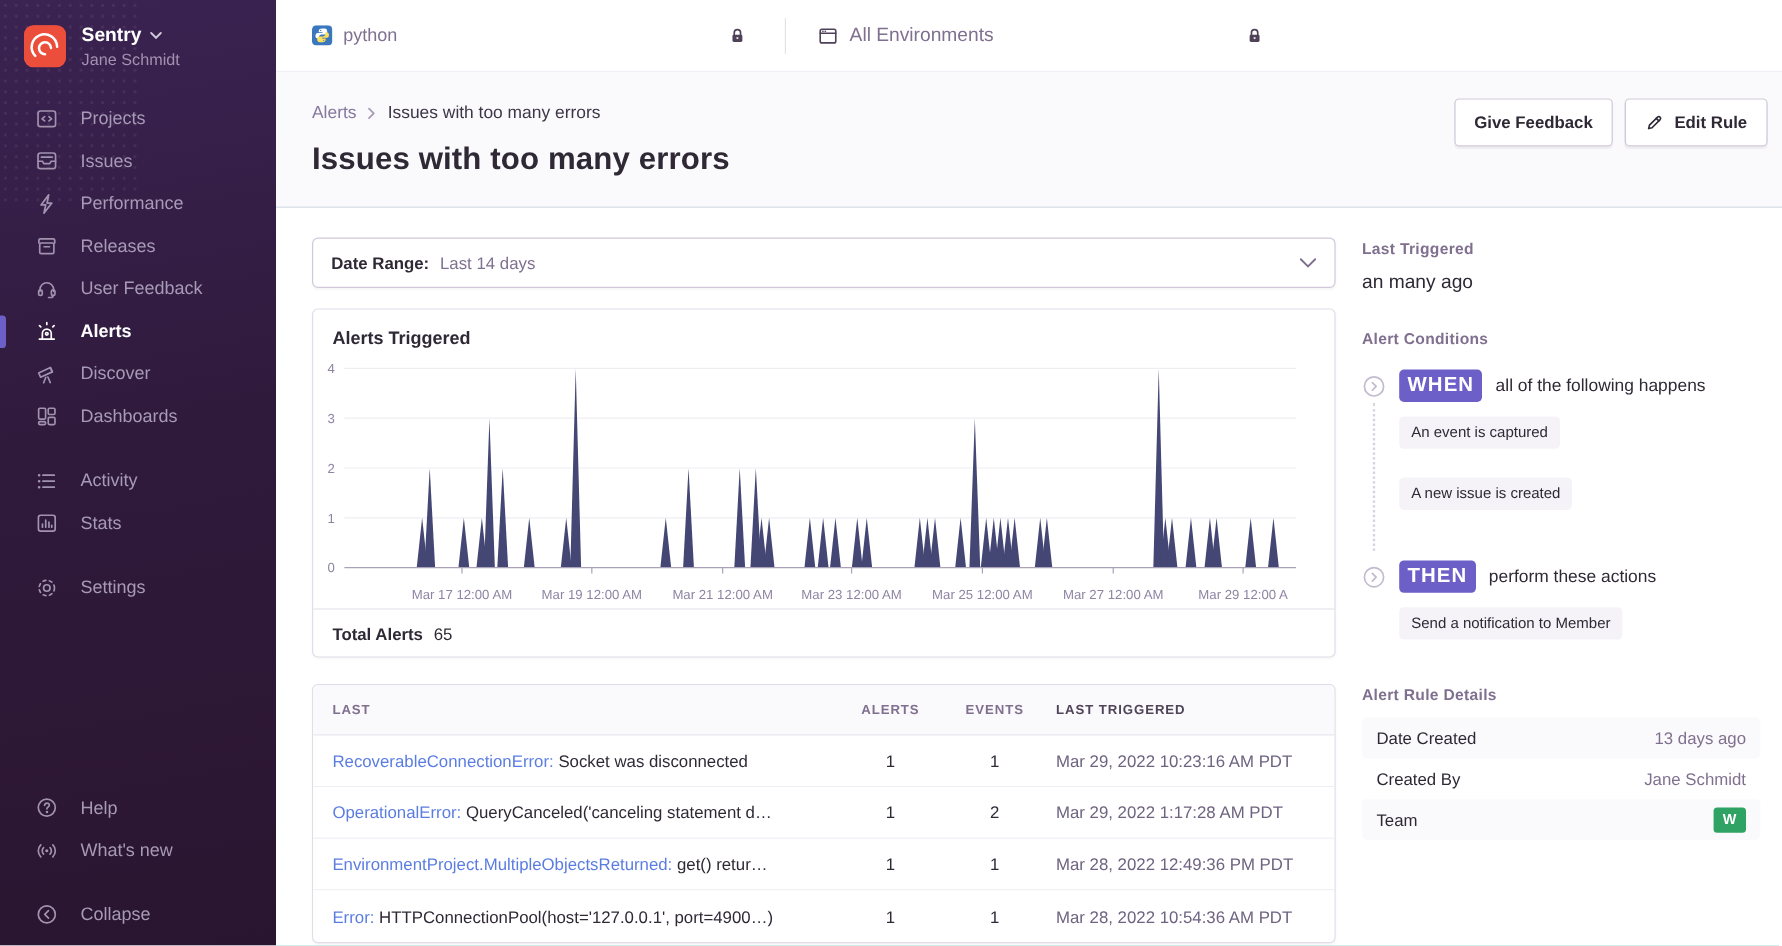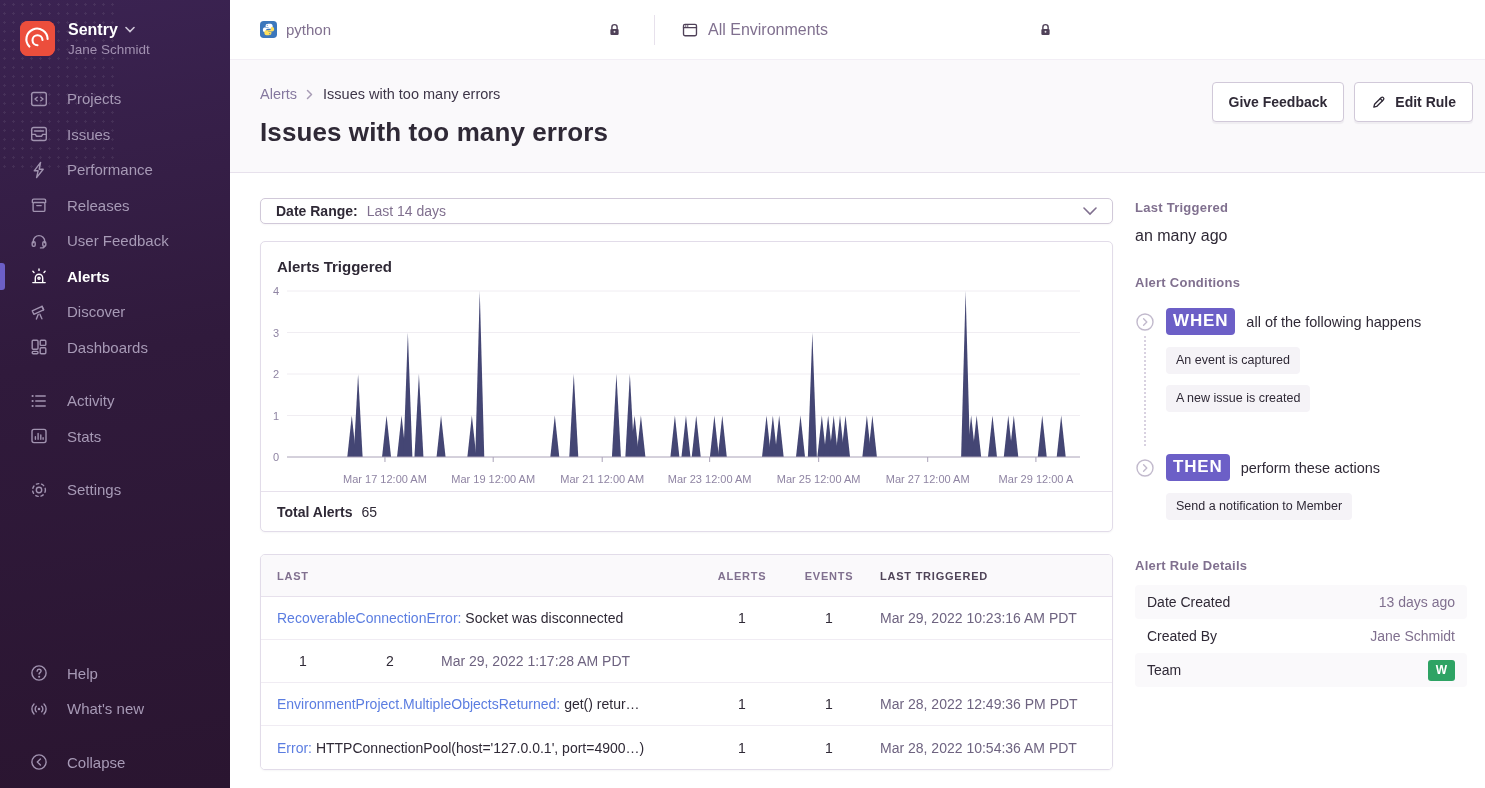--- a/index.html
+++ b/index.html
@@ -40,21 +40,21 @@
   .crumb-sep { color:#a79cb5; display:flex; }
   .crumb-current { color:#3d3548; }
   .page-title { font-size:26px; font-weight:700; color:#2f2936; margin-top:15px; letter-spacing:.1px; }
   .header-actions { position:absolute; top:22px; right:12px; display:flex; gap:10px; }
   .btn { display:flex; align-items:center; gap:8px; background:#fff; border:1px solid #d1c9d9; border-radius:4px; height:40px; padding:0 16px; font-family:inherit; font-size:14px; font-weight:700; color:#2f2936; box-shadow:0 2px 1px rgba(45,20,60,.05); cursor:pointer; }
 
   .content { flex:1; display:flex; gap:22px; padding:25px 18px 0 30px; background:#fff; min-height:0; }
   .left-col { width:853px; min-width:853px; }
   .right-col { flex:1; min-width:0; padding-top:2px; }
 
-  .select-card { height:26px; border:1px solid #d1c9d9; border-radius:5px; background:#fff; display:flex; align-items:center; gap:9px; padding:0 15px; box-shadow:0 1px 2px rgba(45,20,60,.04); cursor:pointer; }
+  .select-card { height:42px; border:1px solid #d1c9d9; border-radius:5px; background:#fff; display:flex; align-items:center; gap:9px; padding:0 15px; box-shadow:0 1px 2px rgba(45,20,60,.04); cursor:pointer; }
   .select-label { font-size:14px; font-weight:700; color:#2f2936; }
   .select-value { font-size:14px; color:#80708f; }
   .select-chevron { margin-left:auto; color:#80708f; display:flex; }
 
   .card { border:1px solid #e2dce9; border-radius:5px; background:#fff; box-shadow:0 1px 2px rgba(37,11,54,.04); }
   .alerts-card { margin-top:17px; overflow:hidden; }
   .card-title { font-size:15px; font-weight:700; color:#2f2936; padding:16px 16px 4px; }
   .chart-wrap { overflow:hidden; }
   .total-row { border-top:1px solid #e7e1ec; height:40px; display:flex; align-items:center; gap:9px; padding:0 16px; font-size:14px; }
   .total-label { font-weight:700; color:#2f2936; }
@@ -73,21 +73,21 @@
   .issue-link { color:#5b7de1; cursor:pointer; }
 
   .section-h { font-size:13px; font-weight:700; color:#80708f; letter-spacing:.02em; }
   .last-trig-value { font-size:16px; color:#2f2936; margin:12px 0 30px; }
   .cond-block { position:relative; padding-bottom:42px; }
   .cond-block .connector { position:absolute; left:9px; top:28px; bottom:8px; border-left:2px dotted #d8d1e0; }
   .cond-row { display:flex; align-items:center; gap:11px; }
   .cond-circle { color:#c2bacd; display:flex; flex:none; }
   .cond-badge { background:#6c5fc7; color:#fff; font-size:17px; font-weight:700; letter-spacing:.05em; padding:3px 7px 4px; border-radius:4px; }
   .cond-text { font-size:14.5px; color:#2f2936; }
-  .cond-items { margin:12px 0 0 31px; display:flex; flex-direction:column; gap:11px; position:relative; z-index:1;text-align:center; }
+  .cond-items { margin:12px 0 0 31px; display:flex; flex-direction:column; gap:24px; position:relative; z-index:1;text-align:center; }
   .pill { background:#f5f3f7; border-radius:4px; padding:6px 10px 7px; font-size:12.5px; color:#2f2936; width:fit-content; }
   .details-section { margin-top:38px; }
   .details-table { margin-top:12px; font-size:14px; }
   .drow { display:flex; justify-content:space-between; align-items:center; height:34px; padding:0 12px; border-radius:4px; }
   .drow.striped { background:#faf9fb; }
   .d-label { color:#2f2936; }
   .d-value { color:#80708f; }
   .team-badge { background:#2ea364; color:#fff; font-size:12px; font-weight:700; border-radius:3px; padding:3px 8px 4px; }
 
   svg { display:block; }
@@ -425,20 +425,21 @@
             <div class="cell col-last">LAST TRIGGERED</div>
           </div>
           <div>
               <div class="trow">
                 <div class="cell col-issue"><span class="issue-link">RecoverableConnectionError:</span> <span>Socket was disconnected</span></div>
                 <div class="cell col-alerts">1</div>
                 <div class="cell col-events">1</div>
                 <div class="cell col-last">Mar 29, 2022 10:23:16 AM PDT</div>
               </div>
               <div class="trow">
+                <div class="cell col-issue"><span class="issue-link">OperationalError:</span> <span>QueryCanceled('canceling statement d…</span></div>
                 <div class="cell col-alerts">1</div>
                 <div class="cell col-events">2</div>
                 <div class="cell col-last">Mar 29, 2022 1:17:28 AM PDT</div>
               </div>
               <div class="trow">
                 <div class="cell col-issue"><span class="issue-link">EnvironmentProject.MultipleObjectsReturned:</span> <span>get() retur…</span></div>
                 <div class="cell col-alerts">1</div>
                 <div class="cell col-events">1</div>
                 <div class="cell col-last">Mar 28, 2022 12:49:36 PM PDT</div>
               </div>

